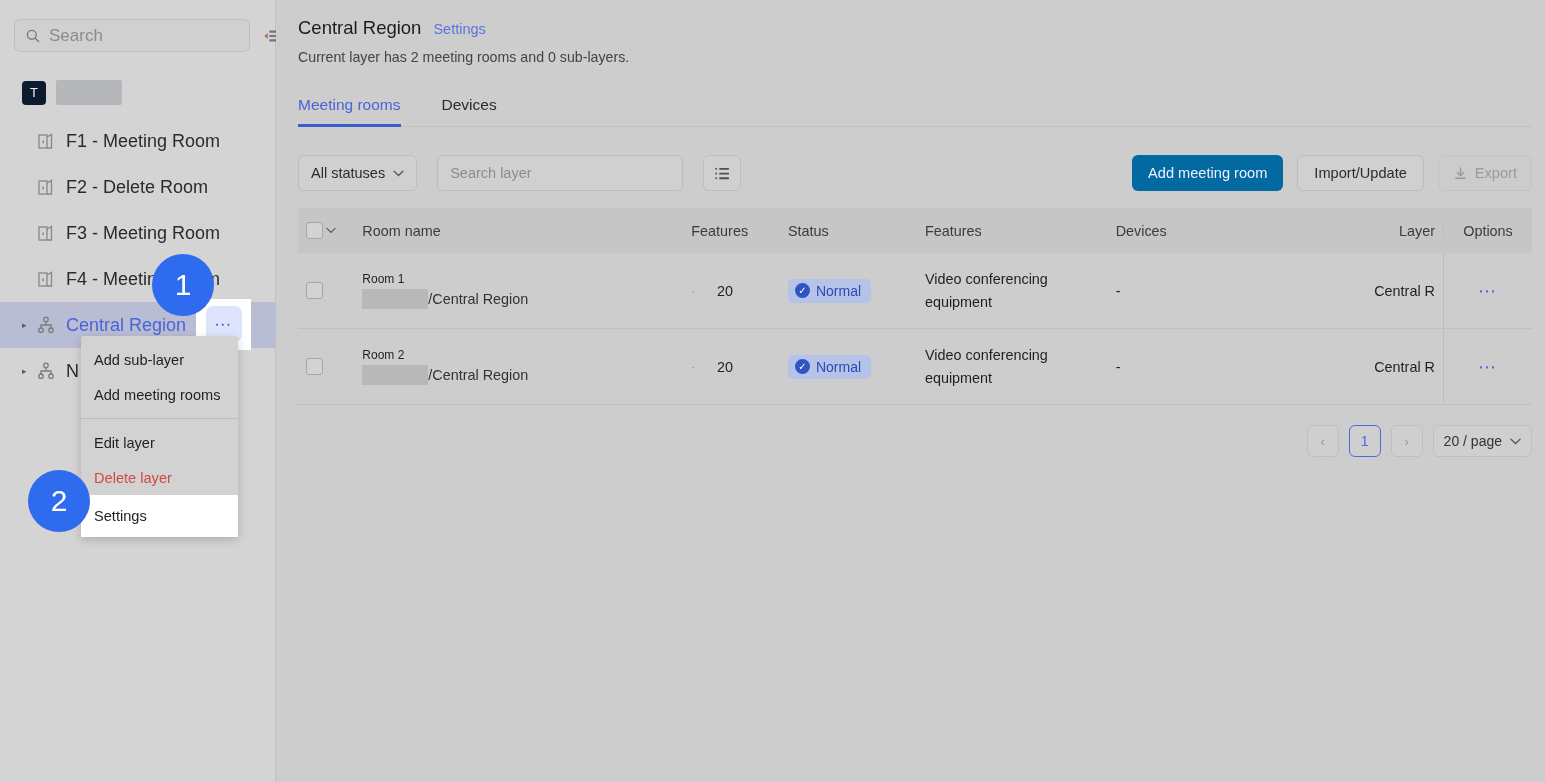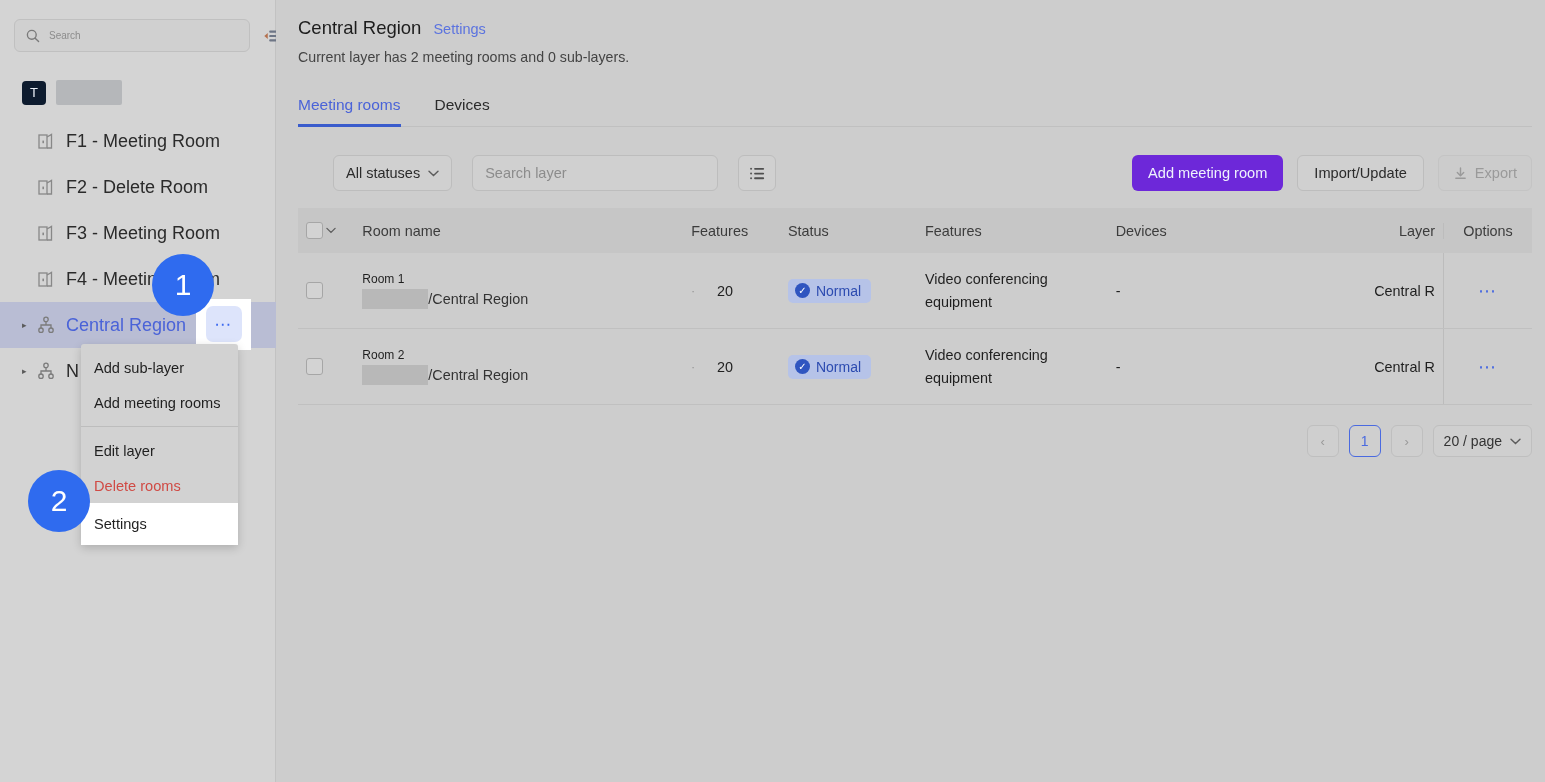--- a/index.html
+++ b/index.html
@@ -29,21 +29,21 @@
     display: flex; align-items: center; gap: 8px;
   }
   .search-box {
     width: 236px; height: 33px;
     border: 1px solid #c0c0c0; border-radius: 6px;
     background: #d0d0d0;
     display: flex; align-items: center; padding: 0 10px;
     gap: 8px;
   }
   .search-box .ph {
-    color: #8c8c8c; font-size: 10px;
+    color: #8c8c8c; font-size: 17px;
   }
   .collapse-btn {
     width: 26px; height: 33px;
     display: flex; align-items: center; justify-content: center;
     border-radius: 5px;
     cursor: pointer;
   }
   .org-row {
     position: absolute; left: 22px; top: 80px;
     display: flex; align-items: center; gap: 10px;
@@ -87,21 +87,21 @@
   .page-title { font-size: 18.5px; color: #1d1d1d; }
   .title-link { font-size: 14.5px; color: #5b73df; cursor: pointer; }
   .page-sub {
     position: absolute; left: 22px; top: 49px;
     font-size: 14.2px; color: #444; }
 
   .tabs {
     position: absolute; left: 22px; top: 86px;
     width: 1234px;
     border-bottom: 1px solid #c0c0c0;
-    display: flex; gap: 2px; align-items: flex-end;
+    display: flex; gap: 9px; align-items: flex-end;
     height: 41px;
   }
   .tab {
     font-size: 15.5px; color: #2b2b2b; cursor: pointer;
     padding: 0 0 12px 0; margin-right: 32px; position: relative;
   }
   .tab.active { color: #4a63d8; }
   .tab.active:after {
     content:""; position: absolute; left: 0; right: 0; bottom: -1px;
     height: 3px; background: #3a5ccc;
@@ -110,35 +110,35 @@
   .toolbar {
     position: absolute; left: 298px; top: 155px;
     width: 1234px; height: 36px;
   }
   .tb-left { position: absolute; left: 0; top: 0; display: flex; gap: 20px; align-items: center; }
   .tb-right { position: absolute; right: 0; top: 0; display: flex; gap: 14px; align-items: center; }
 
   .sel-btn {
     height: 36px; padding: 0 12px; border: 1px solid #bdbdbd; border-radius: 6px;
     background: #d0d0d0; display: flex; align-items: center; gap: 8px;
-    font-size: 14.5px; color: #2b2b2b; cursor: pointer; margin-left: 35px;
+    font-size: 14.5px; color: #2b2b2b; cursor: pointer;
   }
   .search-layer {
     width: 246px; height: 36px; border: 1px solid #bdbdbd; border-radius: 6px;
     background: #d0d0d0; display: flex; align-items: center; padding: 12px 12px;
     font-size: 14.5px; color: #8c8c8c; cursor: text;
   }
   .icon-btn {
     width: 38px; height: 36px; border: 1px solid #bdbdbd; border-radius: 6px;
     background: #d0d0d0; display: flex; align-items: center; justify-content: center;
     cursor: pointer;
   }
   .btn-primary {
     height: 36px; padding: 0 16px; border-radius: 6px; border: none;
-    background: #6d28d9; color: #eef2fd; font-size: 14.6px; cursor: pointer;
+    background: #0369a1; color: #eef2fd; font-size: 14.6px; cursor: pointer;
     display: flex; align-items: center;
     font-family: "Liberation Sans", sans-serif;
   }
   .btn-default {
     height: 36px; padding: 0 16px; border-radius: 6px; border: 1px solid #bdbdbd;
     background: #d0d0d0; color: #2b2b2b; font-size: 14.6px; cursor: pointer;
     display: flex; align-items: center;
     font-family: "Liberation Sans", sans-serif;
   }
   .btn-disabled {
@@ -222,21 +222,21 @@
   }
   .dots-btn {
     position: absolute; left: 206px; top: 306px;
     width: 36px; height: 36px; border-radius: 7px;
     background: #dde4fb; display: flex; align-items: center; justify-content: center;
     z-index: 19; cursor: pointer;
   }
   .dots-btn .d { color: #3d6af0; letter-spacing: 2.5px; font-size: 17px; line-height: 1; }
 
   .menu {
-    position: absolute; left: 81px; top: 344px;
+    position: absolute; left: 81px; top: 336px;
     width: 157px;
     background: #d2d2d2;
     border-radius: 3px;
     box-shadow: 0 3px 10px rgba(0,0,0,.18);
     z-index: 20;
     padding: 6px 0 0 0;
   }
   .menu-item {
     height: 35px; display: flex; align-items: center;
     padding-left: 13px; font-size: 14.6px; color: #1f1f1f; cursor: pointer;
@@ -508,20 +508,20 @@
   <div class="menu-spot"></div>
   <div class="dots-btn">
     <span class="d">⋯</span>
   </div>
 
   <div class="menu">
     <div class="menu-item">Add sub-layer</div>
     <div class="menu-item">Add meeting rooms</div>
     <div class="menu-sep"></div>
     <div class="menu-item">Edit layer</div>
-    <div class="menu-item danger">Delete rooms</div>
+    <div class="menu-item danger">Delete layer</div>
     <div class="menu-item spotlight">Settings</div>
   </div>
 
   <div class="step" id="step1">1</div>
   <div class="step" id="step2">2</div>
 
 </div>
 
 </body></html>

